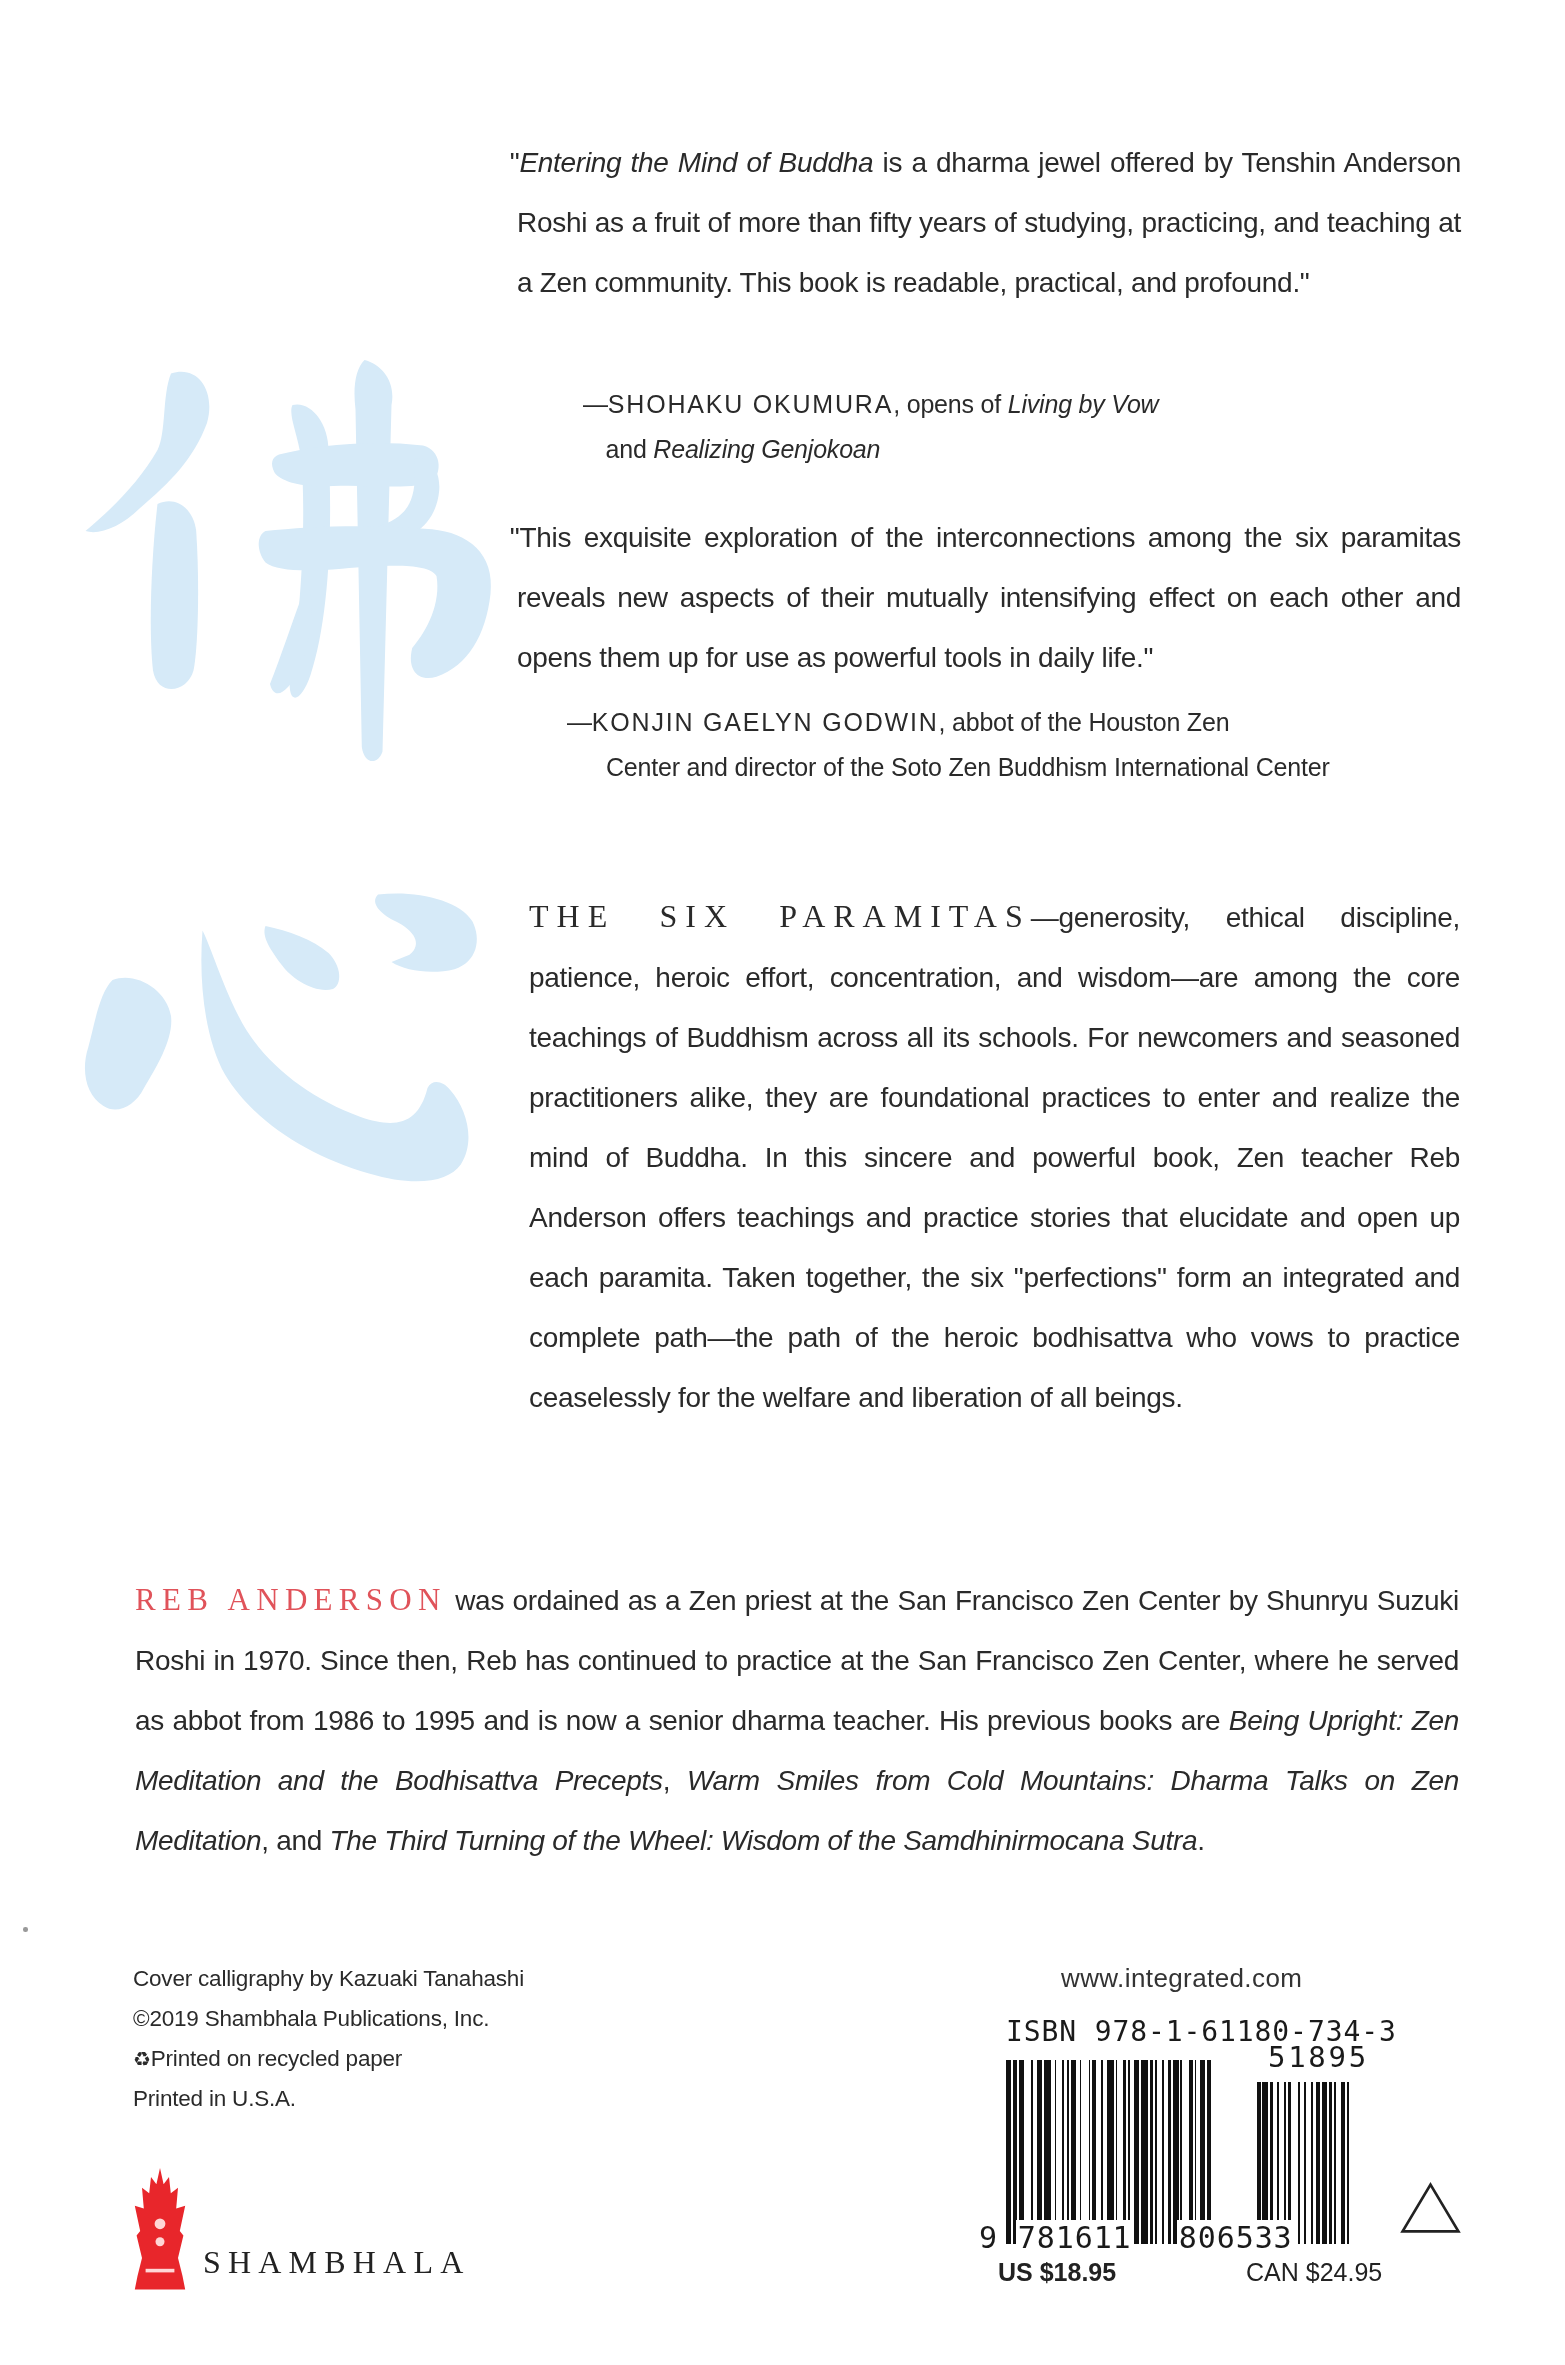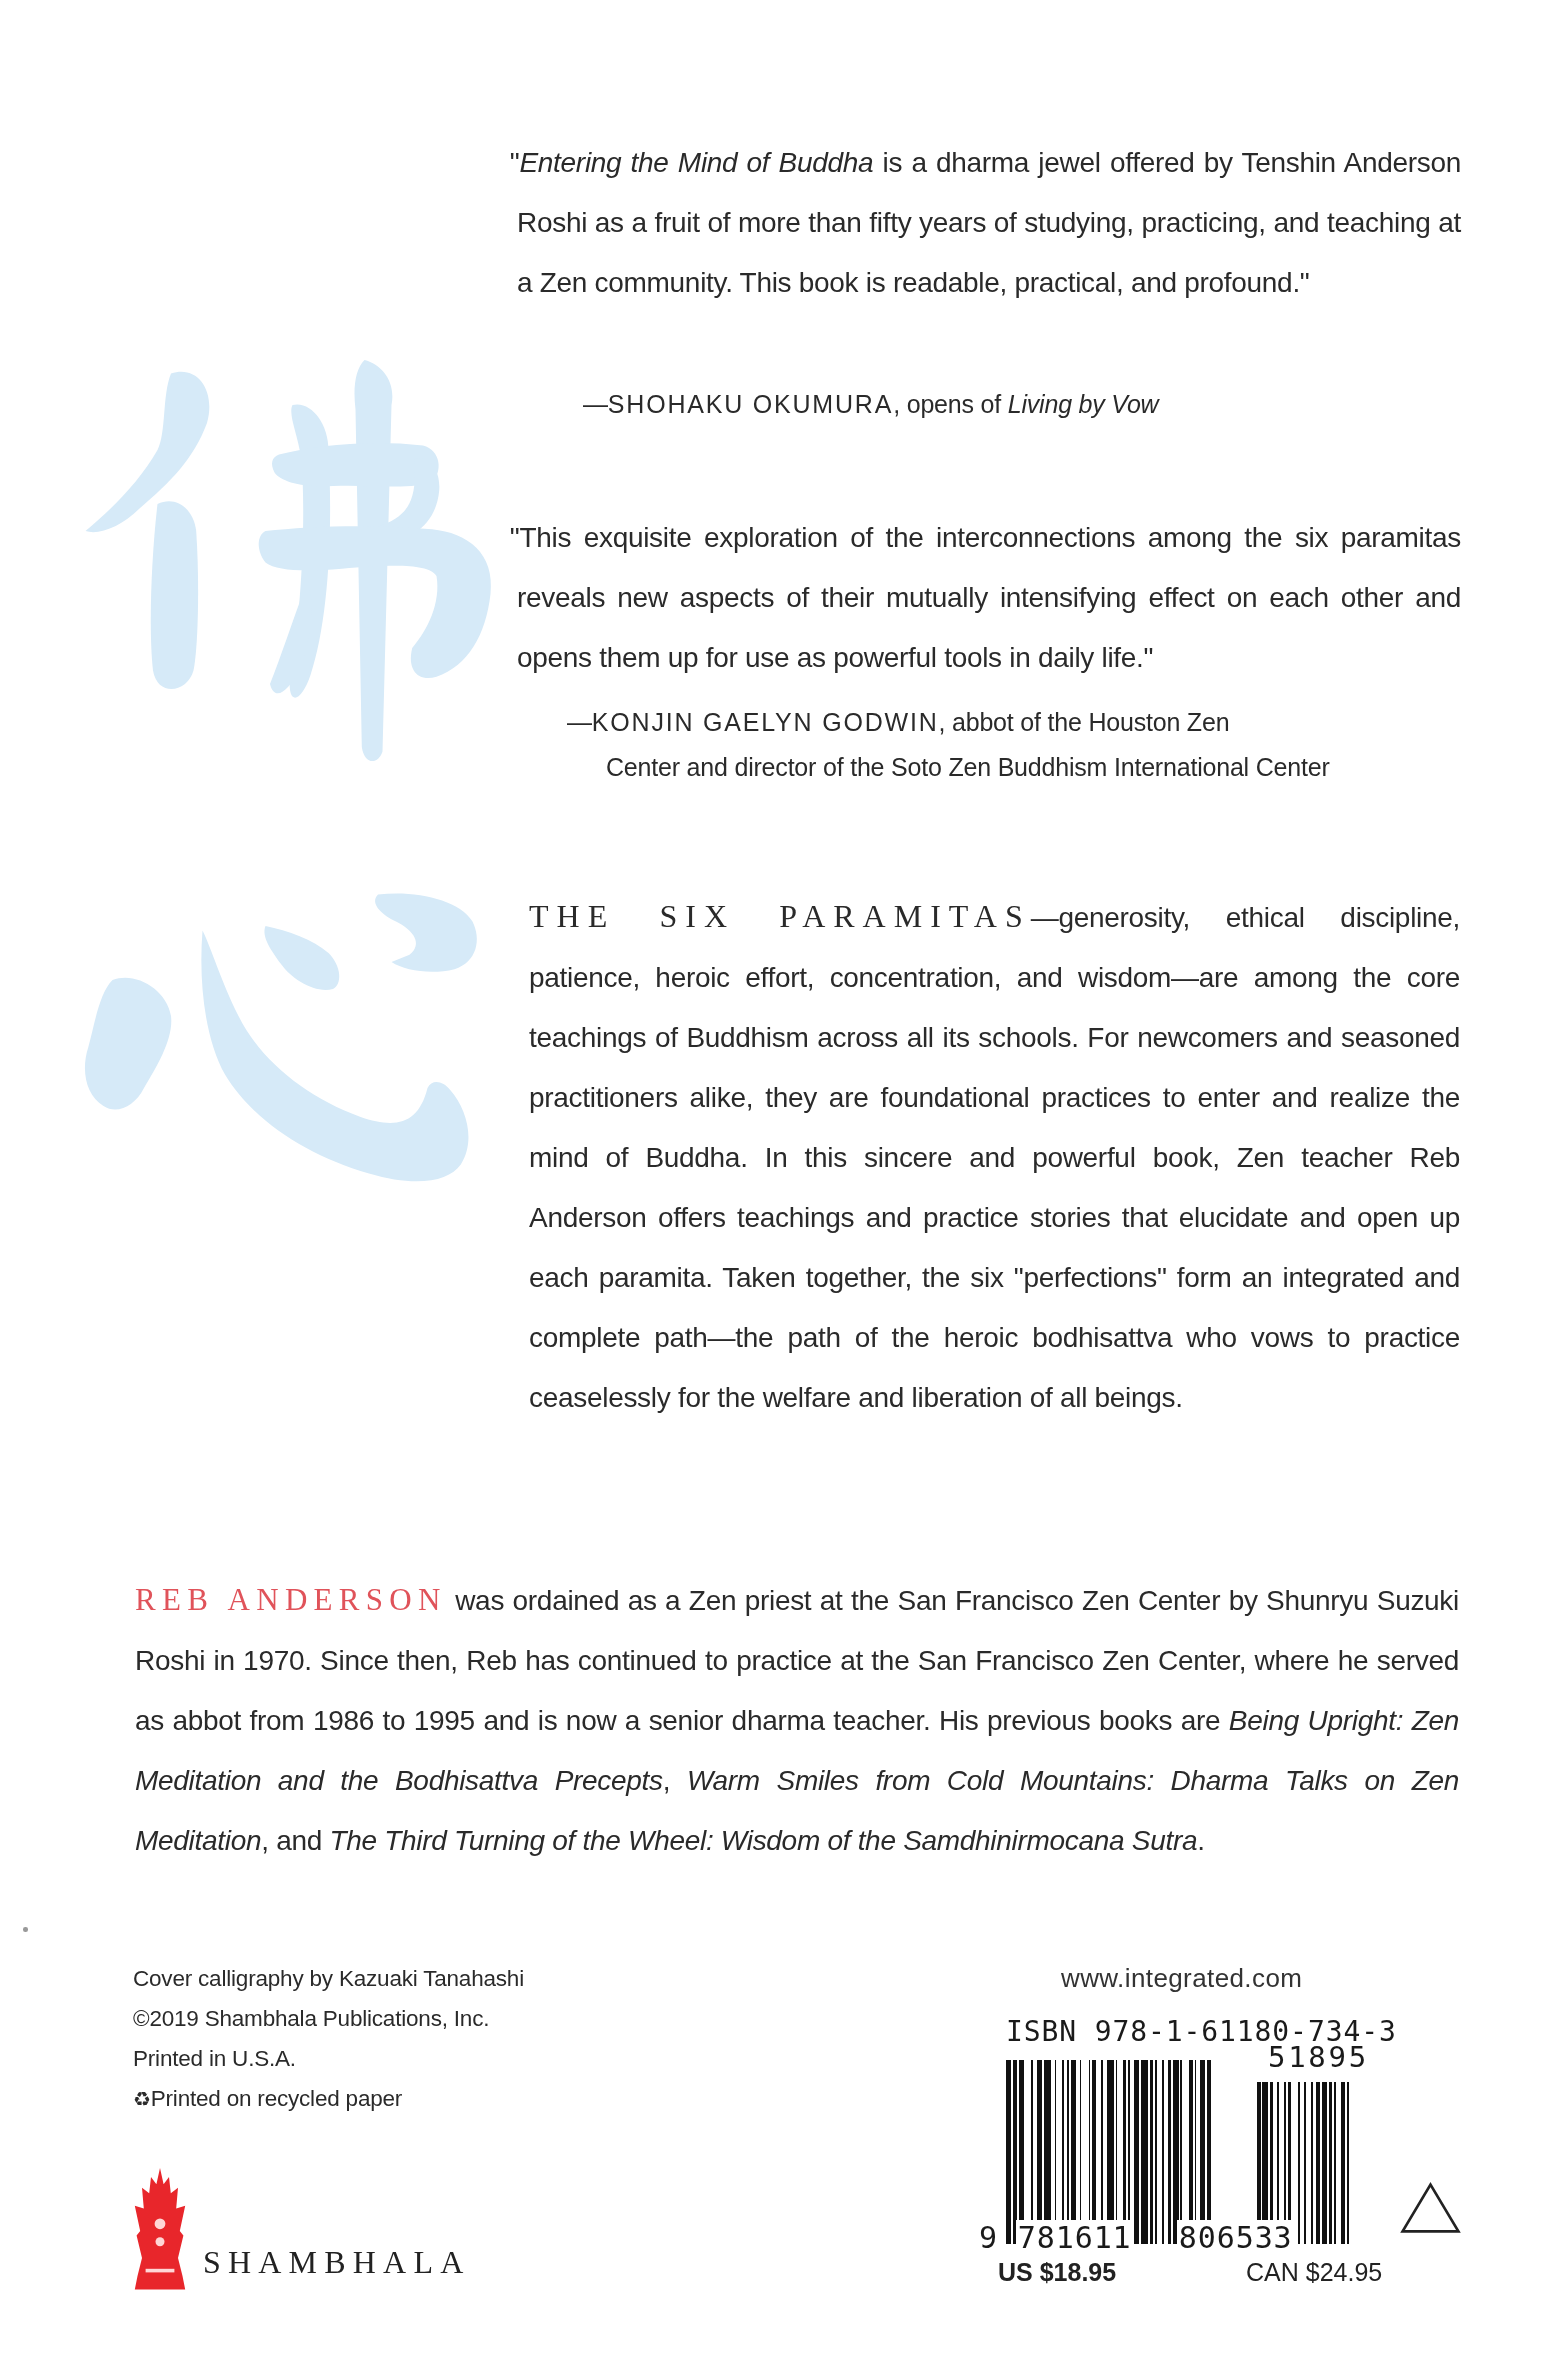--- a/index.html
+++ b/index.html
@@ -45,43 +45,44 @@
     <path d="M215 50 C240 55 268 65 285 80 C300 95 300 115 290 120 C270 125 245 110 232 92 C222 78 210 62 215 50 Z"></path>
     <path d="M340 15 C380 10 430 20 445 45 C455 65 450 90 425 98 C400 104 370 100 355 90 L375 82 C390 70 380 55 360 45 C345 38 330 25 340 15 Z"></path>
   </g>
 </svg>
 
 <div class="abs para" style="left:517px;top:133px;width:944px;text-indent:-7.2px;">
   <span>"</span><span class="it">Entering the Mind of Buddha</span><span> is a dharma jewel offered by Tenshin Anderson Roshi as a fruit of more than fifty years of studying, practicing, and teaching at a Zen community. This book is readable, practical, and profound."</span>
 </div>
 <div class="abs attr" style="left:583px;top:382px;width:810px;">
   <div>—<span class="caps">SHOHAKU OKUMURA</span><span>, opens of </span><span class="it">Living by Vow</span></div>
+  <div style="padding-left:22.5px;"><span>and </span><span class="it">Realizing Genjokoan</span></div>
 </div>
 
 <div class="abs para" style="left:517px;top:508px;width:944px;text-indent:-7.2px;">"This exquisite exploration of the interconnections among the six paramitas reveals new aspects of their mutually intensifying effect on each other and opens them up for use as powerful tools in daily life."</div>
 <div class="abs attr" style="left:567px;top:700px;width:899px;">
   <div>—<span class="caps">KONJIN GAELYN GODWIN</span><span>, abbot of the Houston Zen</span></div>
   <div style="padding-left:39px;">Center and director of the Soto Zen Buddhism International Center</div>
 </div>
 
 <div class="abs para" style="left:529px;top:886px;width:931px;">
   <span class="spaced">THE SIX PARAMITAS</span><span>—generosity, ethical discipline, patience, heroic effort, concentration, and wisdom—are among the core teachings of Buddhism across all its schools. For newcomers and seasoned practitioners alike, they are foundational practices to enter and realize the mind of Buddha. In this sincere and powerful book, Zen teacher Reb Anderson offers teachings and practice stories that elucidate and open up each paramita. Taken together, the six "perfections" form an integrated and complete path—the path of the heroic bodhisattva who vows to practice ceaselessly for the welfare and liberation of all beings.</span>
 </div>
 
 <div class="abs para" style="left:135px;top:1570px;width:1324px;">
   <span class="red-name">REB ANDERSON</span><span> was ordained as a Zen priest at the San Francisco Zen Center by Shunryu Suzuki Roshi in 1970. Since then, Reb has continued to practice at the San Francisco Zen Center, where he served as abbot from 1986 to 1995 and is now a senior dharma teacher. His previous books are </span><span class="it">Being Upright: Zen Meditation and the Bodhisattva Precepts</span><span>, </span><span class="it">Warm Smiles from Cold Mountains: Dharma Talks on Zen Meditation</span><span>, and </span><span class="it">The Third Turning of the Wheel: Wisdom of the Samdhinirmocana Sutra</span><span>.</span>
 </div>
 
 <div class="abs small" style="left:133px;top:1959px;width:432px;">
   <div>Cover calligraphy by Kazuaki Tanahashi</div>
   <div>©2019 Shambhala Publications, Inc.</div>
-  <div>Printed in U.S.A.</div>
   <div>
     <span style="font-size:20px;">♻</span><span>Printed on recycled paper</span>
   </div>
+  <div>Printed in U.S.A.</div>
 </div>
 
 <svg class="abs" style="left:133px;top:2168px" width="54" height="126" viewBox="0 0 60 140">
   <g fill="#e8262b">
     <path d="M30 0 L34 18 L40 10 L42 28 L50 22 L48 45 L58 42 L52 70 L56 75 L50 100 L55 120 L58 135 L2 135 L5 120 L10 100 L4 75 L8 70 L2 42 L12 45 L10 22 L18 28 L20 10 L26 18 Z"></path>
   </g>
   <g fill="#ffd6d6">
     <circle cx="30" cy="62" r="6"></circle>
     <circle cx="30" cy="82" r="5"></circle>
     <rect x="14" y="112" width="32" height="4"></rect>

